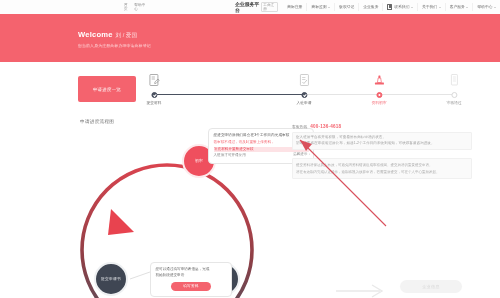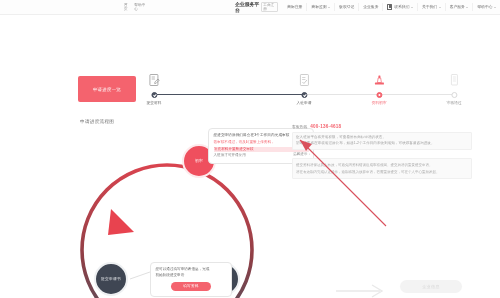--- a/index.html
+++ b/index.html
@@ -246,20 +246,29 @@
         <span>客户服务</span>
         <span class="car"></span>
       </div>
       <div class="tn-item">
         <span>帮助中心</span>
         <span class="car"></span>
       </div>
     </div>
   </div>
 
+  <div class="banner">
+    <div class="banner-inner">
+      <div class="welcome-row">
+        <span class="welcome">Welcome</span>
+        <span class="welcome-name">刘 / 爱国</span>
+      </div>
+      <div class="welcome-sub">您当前人身为注册商标办理申请商标登记</div>
+    </div>
+  </div>
 
   <div class="body-wrap">
 
     <div class="stepper-row">
       <div class="step-badge">申请进度一览</div>
 
       <div class="track">
         <div class="track-line"></div>
         <div class="track-line-done"></div>
 

